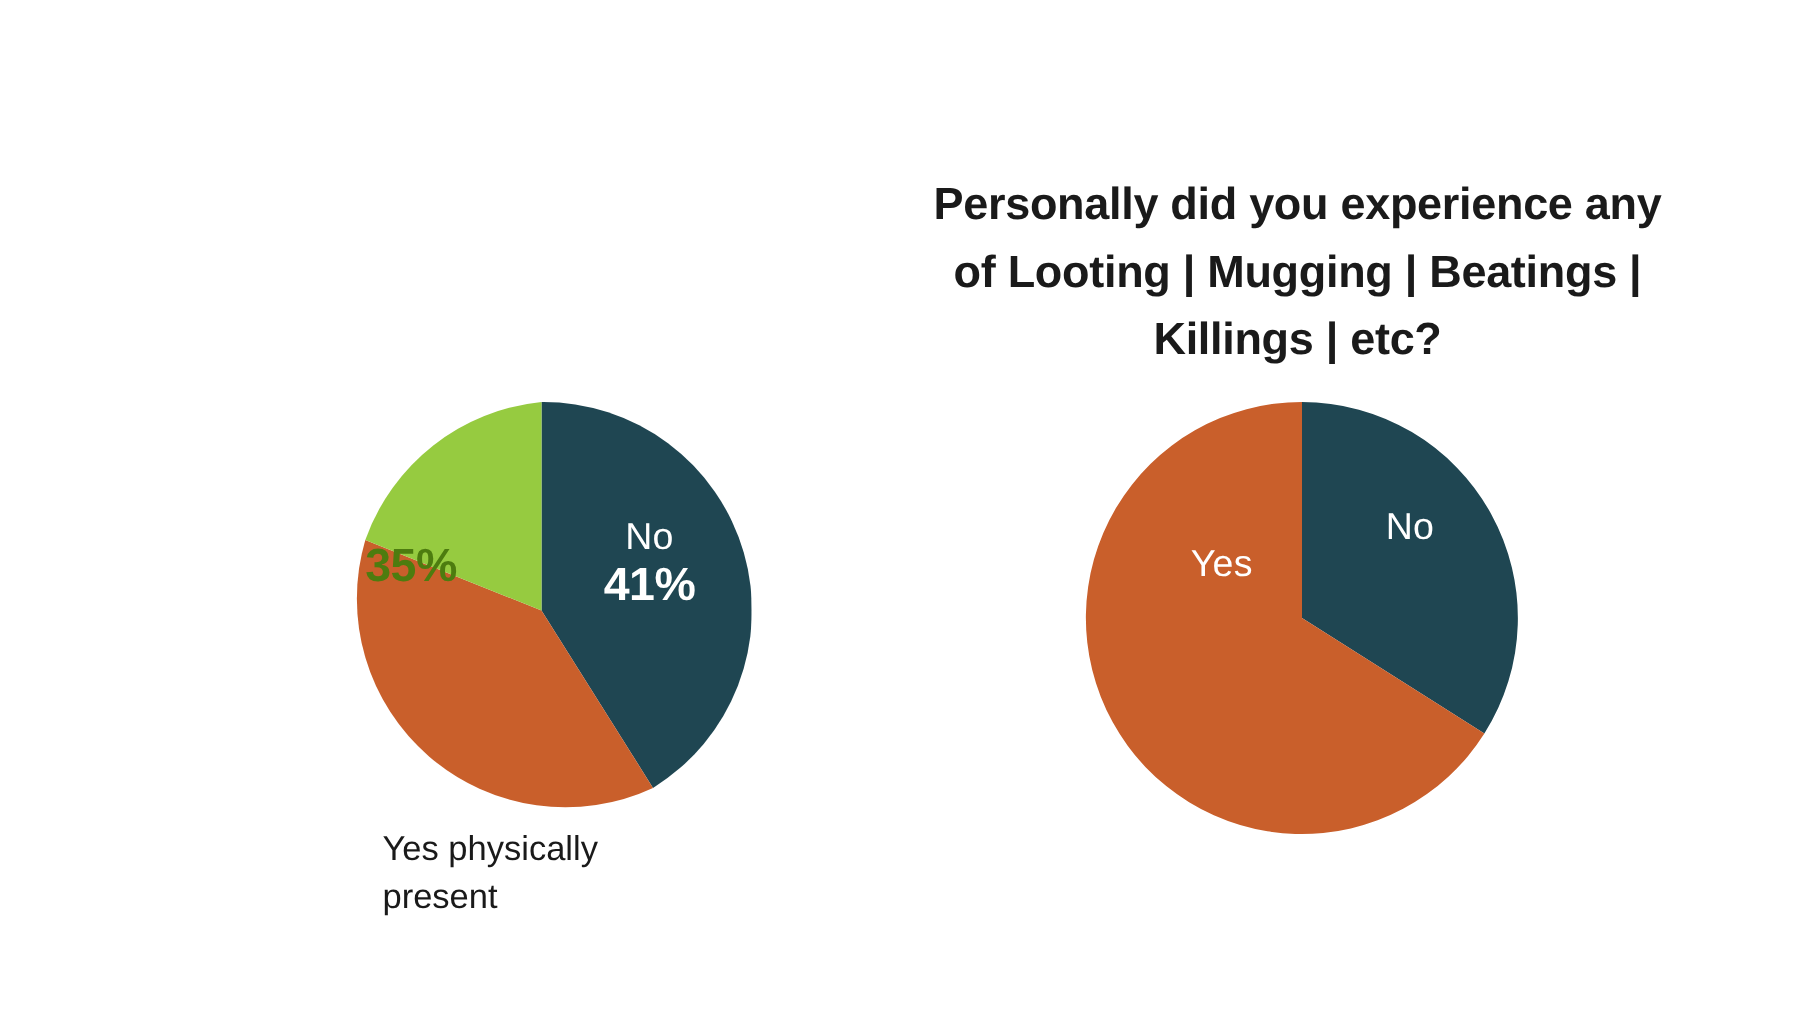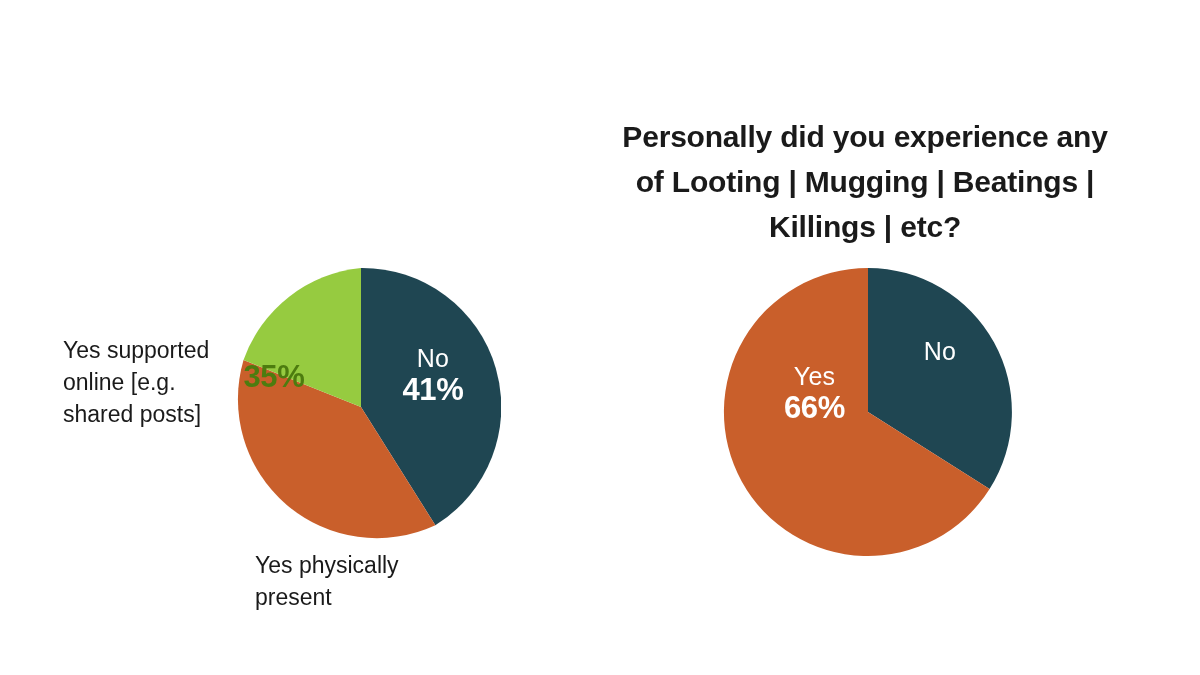--- a/index.html
+++ b/index.html
@@ -137,38 +137,36 @@
   <div class="slice-label on-dark" id="label-left-no">
     <span class="cat">No</span>
     <span class="pct">41%</span>
   </div>
 
   <div class="slice-label on-green" id="label-left-green">
     <span class="pct">35%</span>
   </div>
 
 
-  <div class="callout" id="callout-online">Yes supported online [e.g. shared posts]</div>
 
   <div class="callout" id="callout-physical">Yes physically present</div>
 
   <div class="chart-title" id="title-right">Personally did you experience any of Looting | Mugging | Beatings | Killings | etc?</div>
 
   <div class="pie-wrap" id="pie-right-wrap">
     <svg class="pie-svg" viewBox="0 0 290 290">
 
       <path fill="#1f4652" d="M 145 145 L 145 1 A 144 144 0 0 1 266.58 222.03 Z"></path>
 
       <path fill="#c95f2b" d="M 145 145 L 266.58 222.03 A 144 144 0 1 1 145 1 Z"></path>
     </svg>
   </div>
 
   <div class="slice-label on-dark" id="label-right-no">
     <span class="cat">No</span>
   </div>
 
   <div class="slice-label on-dark" id="label-right-yes">
     <span class="cat">Yes</span>
-    <span class="pct">66%</span>
   </div>
 
 
 </div>
 
 </body></html>

